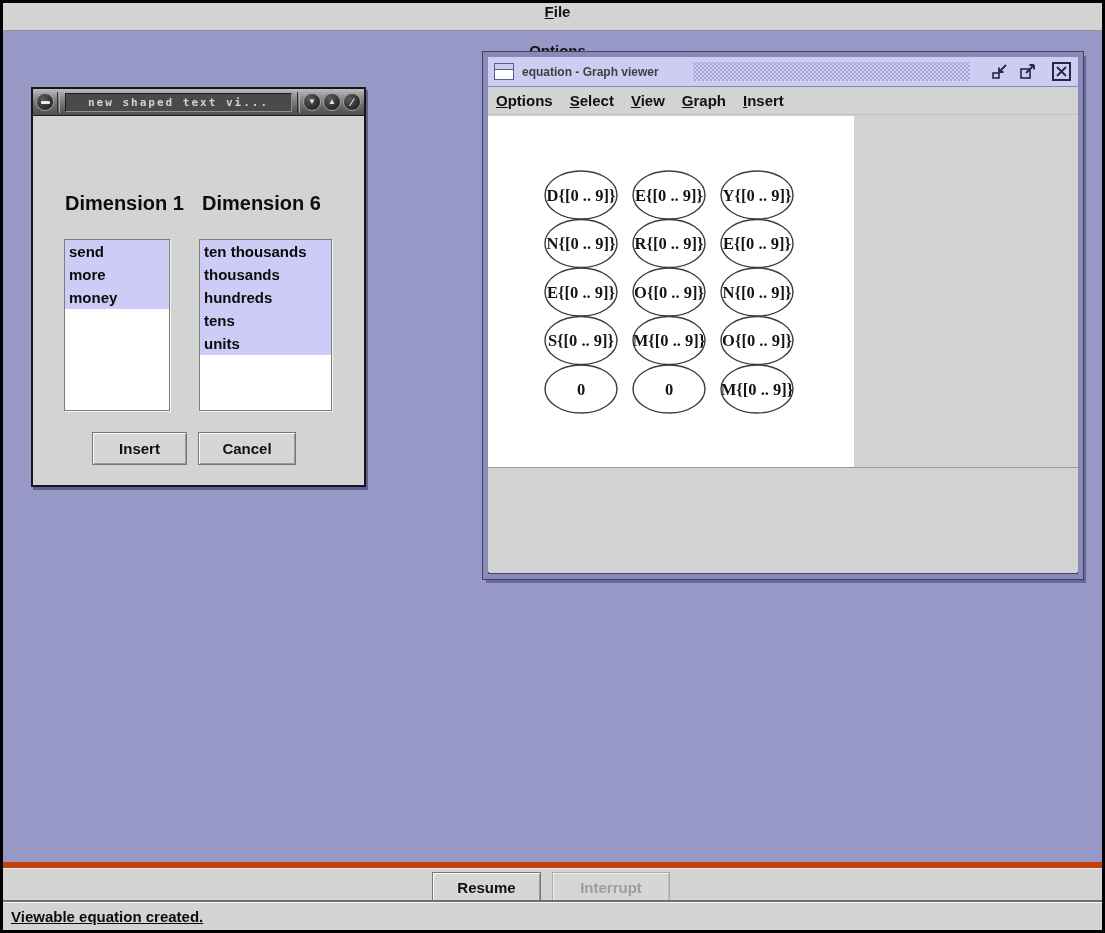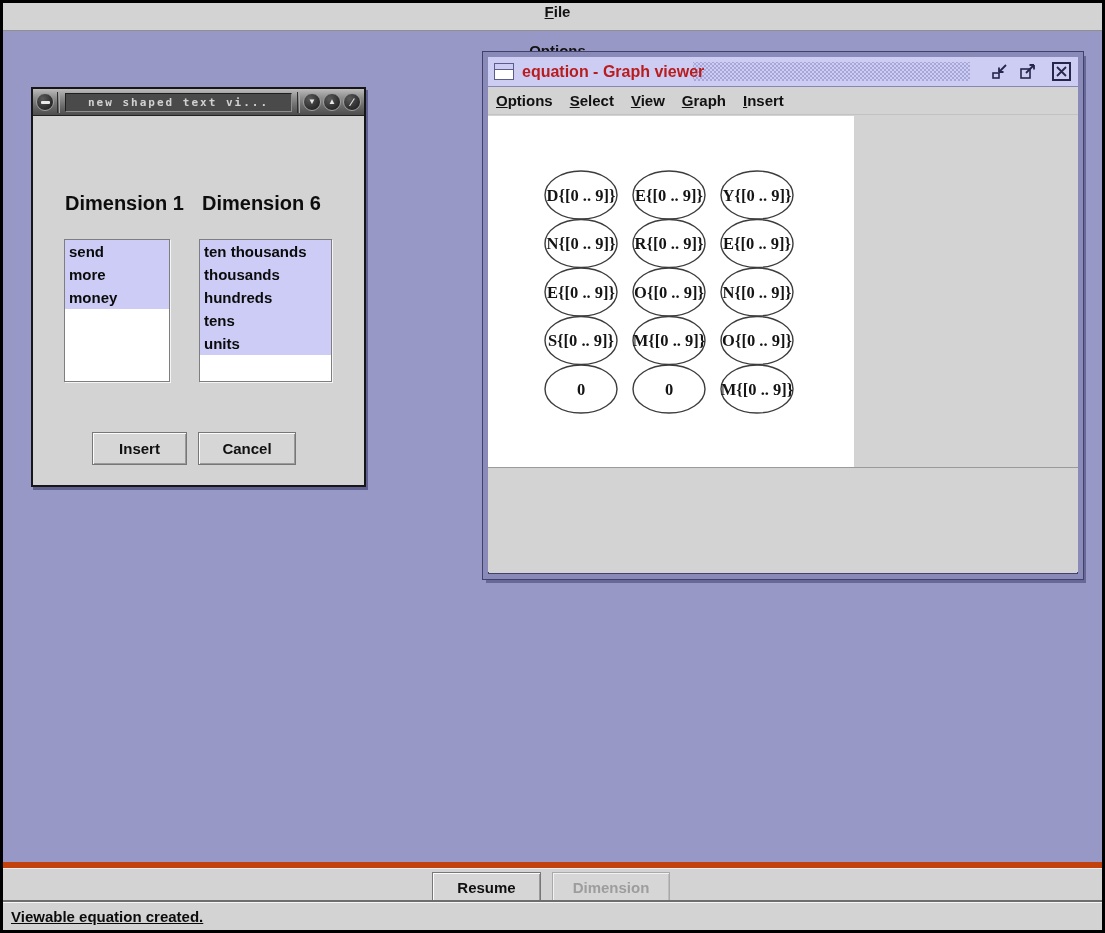--- a/index.html
+++ b/index.html
@@ -34,21 +34,21 @@
                   border-top:1px solid #1f1f1f; border-bottom:1px solid #8f8f8f;
                   border-left:1px solid #1f1f1f; border-right:1px solid #8f8f8f;
                   color:#d2d2d2; font-family:"DejaVu Sans Mono", monospace;
                   font-size:11px; letter-spacing:2px; text-align:center; line-height:18px;
                   white-space:nowrap; overflow:hidden; }
   .d-btngroup { display:flex; gap:2px; }
   .d-heading { position:absolute; left:0; right:0; top:44px; text-align:center;
                font-size:16px; color:#0d0d0d; }
   .dim-label { position:absolute; top:103px; font-size:20px; color:#0d0d0d; }
   .dim1-label { left:32px; } .dim2-label { left:169px; }
-  .listbox { position:absolute; top:150px; height:143px; background:#fff;
+  .listbox { position:absolute; top:150px; height:172px; background:#fff;
              border:1px solid #7e7e7e; box-shadow:1px 1px 0 #f5f5f5; overflow:hidden; }
   .list1 { left:31px; width:106px; } .list2 { left:166px; width:133px; }
   .list-item { height:23px; line-height:23px; padding-left:4px; font-size:15px;
                color:#0b0b0b; background:#ccccf7; white-space:nowrap; }
   .push-btn { position:absolute; height:33px; background:#d6d6d6; color:#101010;
               font-size:15px; font-weight:bold; font-family:inherit;
               border:1px solid #777;
               box-shadow:inset 1px 1px 0 #fcfcfc, inset -1px -1px 0 #9a9a9a;
               display:flex; align-items:center; justify-content:center; }
   .insert-btn { left:59px; top:343px; width:95px; }
@@ -59,21 +59,21 @@
           background:#d3d3d3;
           border:5px solid #8a8ab9; outline:1px solid #41416b;
           box-shadow:inset 0 0 0 1px #41416b, 3px 4px 0 rgba(45,45,95,.45); }
   .g-titlebar { position:relative; height:30px; background:#cdcdf4;
                 border-bottom:1px solid #8787b5;
                 display:flex; align-items:center; padding:0 6px; }
   .g-icon { width:20px; height:17px; background:#fff; border:1px solid #5b5b8c;
             margin-right:8px; flex:0 0 auto; position:relative; }
   .g-icon::before { content:""; position:absolute; left:0; right:0; top:0; height:5px;
                     background:#cdcdf4; border-bottom:1px solid #5b5b8c; }
-  .g-title { font-size:16px; color:#b91c1c; white-space:nowrap; z-index:1; }
+  .g-title { font-size:12px; color:#404040; white-space:nowrap; z-index:1; }
   .g-texture { position:absolute; left:205px; right:108px; top:5px; bottom:5px;
                background-image:radial-gradient(#a6a6d8 1px, transparent 1.3px),
                                 radial-gradient(#a6a6d8 1px, transparent 1.3px);
                background-size:4px 4px; background-position:0 0, 2px 2px; }
   .g-winbtns { position:absolute; right:6px; top:4px; display:flex; align-items:center; gap:7px; }
   .g-winbtn { width:21px; height:21px; display:flex; align-items:center; justify-content:center; }
   .g-menubar { height:28px; background:#d3d3d3; display:flex; align-items:center;
                gap:17px; padding-left:8px; border-bottom:1px solid #c2c2c2; }
   .g-content { position:relative; width:100%; height:457px; background:#d3d3d3; overflow:hidden; }
   .g-canvas { position:absolute; left:0; top:1px; width:366px; height:351px; background:#fff; }
@@ -236,20 +236,20 @@
             <ellipse cx="269" cy="273" rx="36" ry="24" fill="none" stroke="#3c3c3c" stroke-width="1.4"></ellipse>
             <text x="269" y="278.5" text-anchor="middle" font-family="&quot;Liberation Serif&quot;, serif" font-size="16.5" fill="#141414">M{[0 .. 9]}</text>
           </g>
         </svg>
       <div class="g-divider"></div>
     </div>
   </div>
 
   <div class="bottomstrip">
     <button class="push-btn resume-btn">Resume</button>
-    <button class="push-btn interrupt-btn">Dimension</button>
+    <button class="push-btn interrupt-btn">Interrupt</button>
   </div>
 
   <div class="statusbar">
     <span>Viewable equation created.</span>
   </div>
 
 </div>
 
 </body></html>

